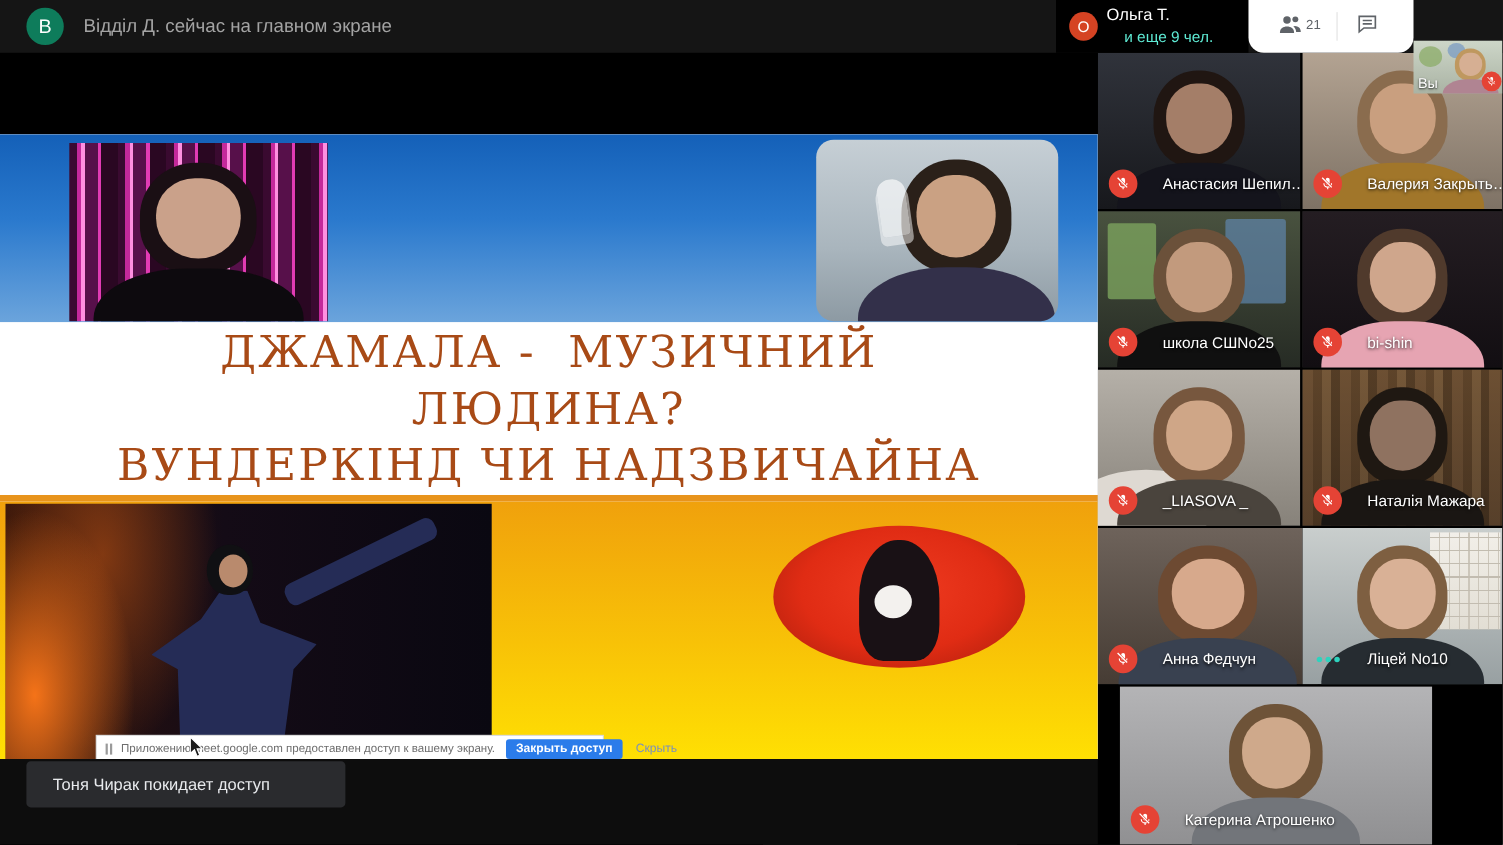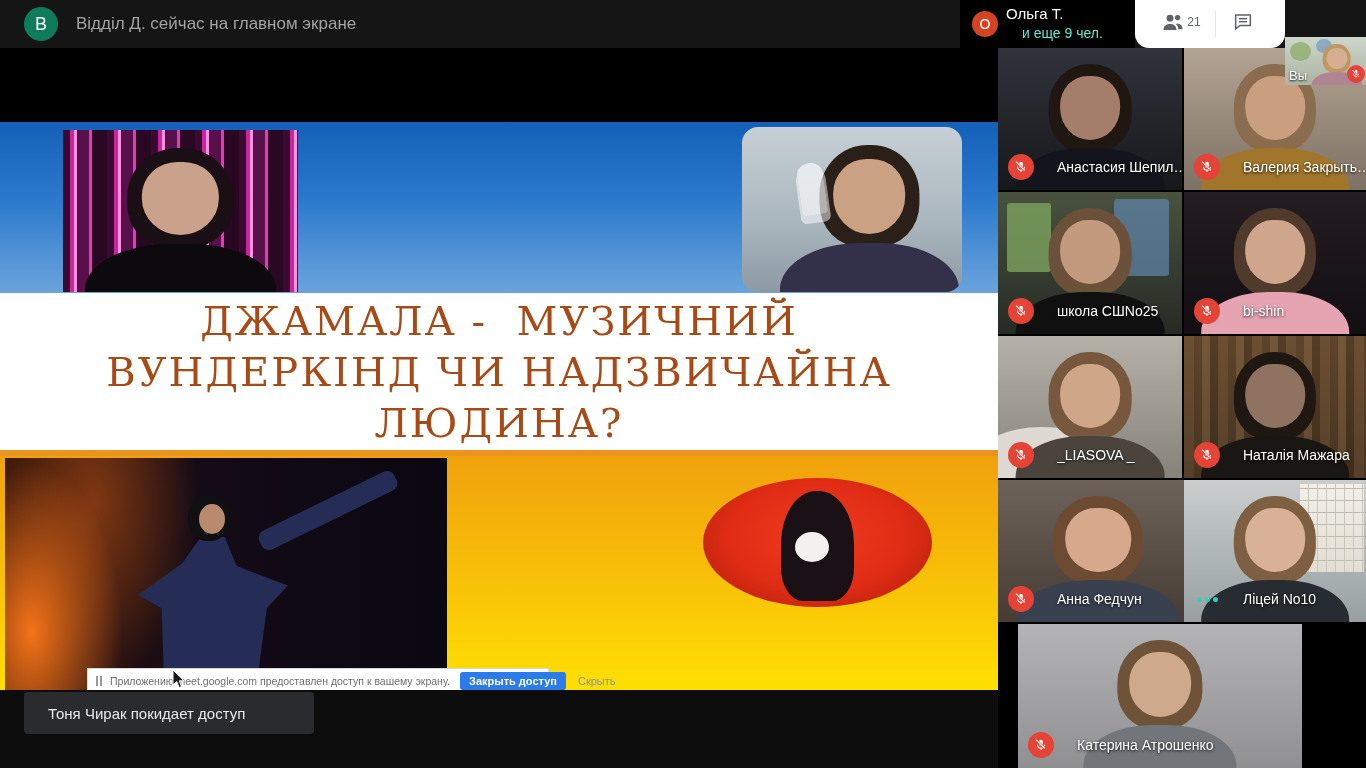--- a/index.html
+++ b/index.html
@@ -191,22 +191,22 @@
               <div class="hair"></div>
               <div class="face"></div>
               <div class="body"></div>
             </div>
           <div class="trophy"></div>
         </div>
       </div>
 
       <div class="band-title">
         <div class="tl">ДЖАМАЛА -  МУЗИЧНИЙ</div>
+        <div class="tl">ЛЮДИНА?</div>
         <div class="tl">ВУНДЕРКІНД ЧИ НАДЗВИЧАЙНА</div>
-        <div class="tl">ЛЮДИНА?</div>
       </div>
 
       <div class="sep"></div>
 
       <div class="band-yellow">
         <div class="photo-stage">
           <div class="singer-arm"></div>
           <div class="singer-body"></div>
           <div class="singer-head"></div>
           <div class="singer-face"></div>

